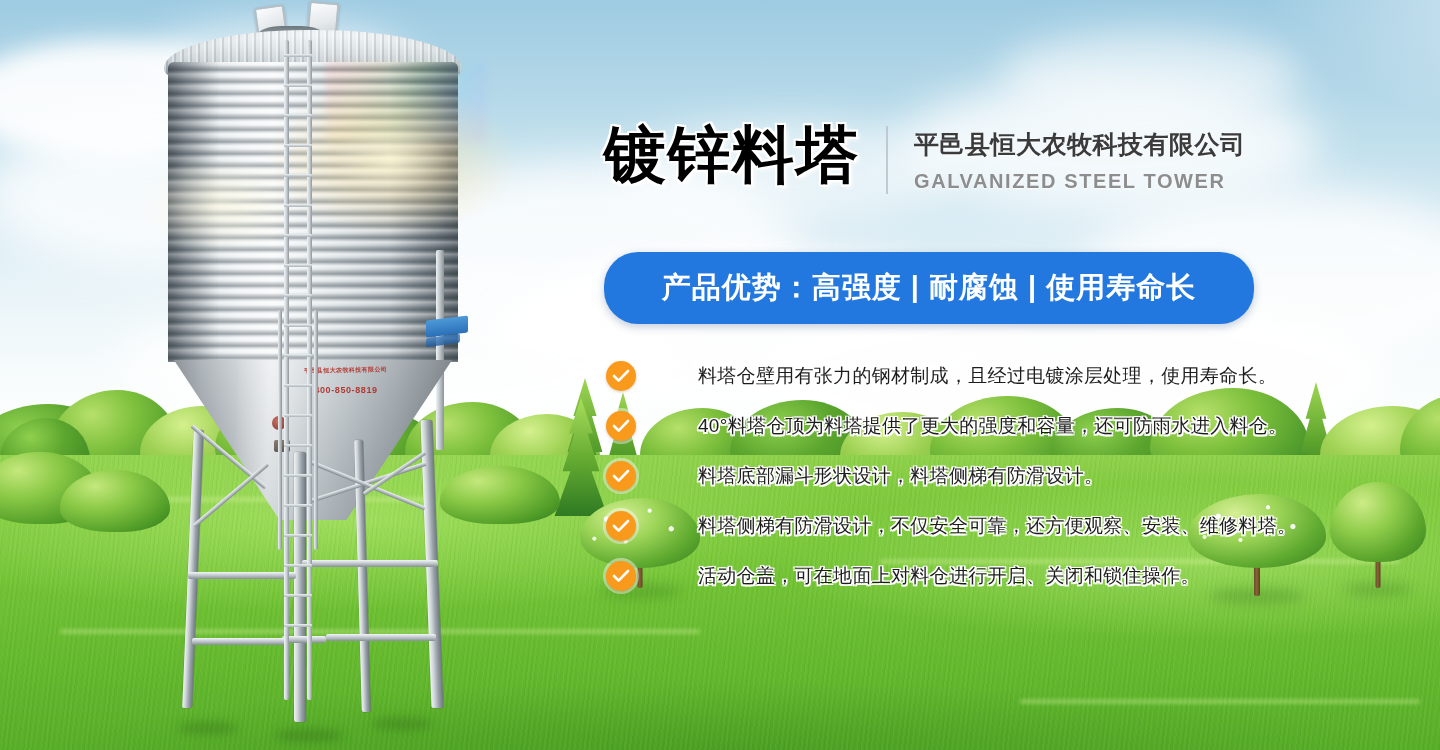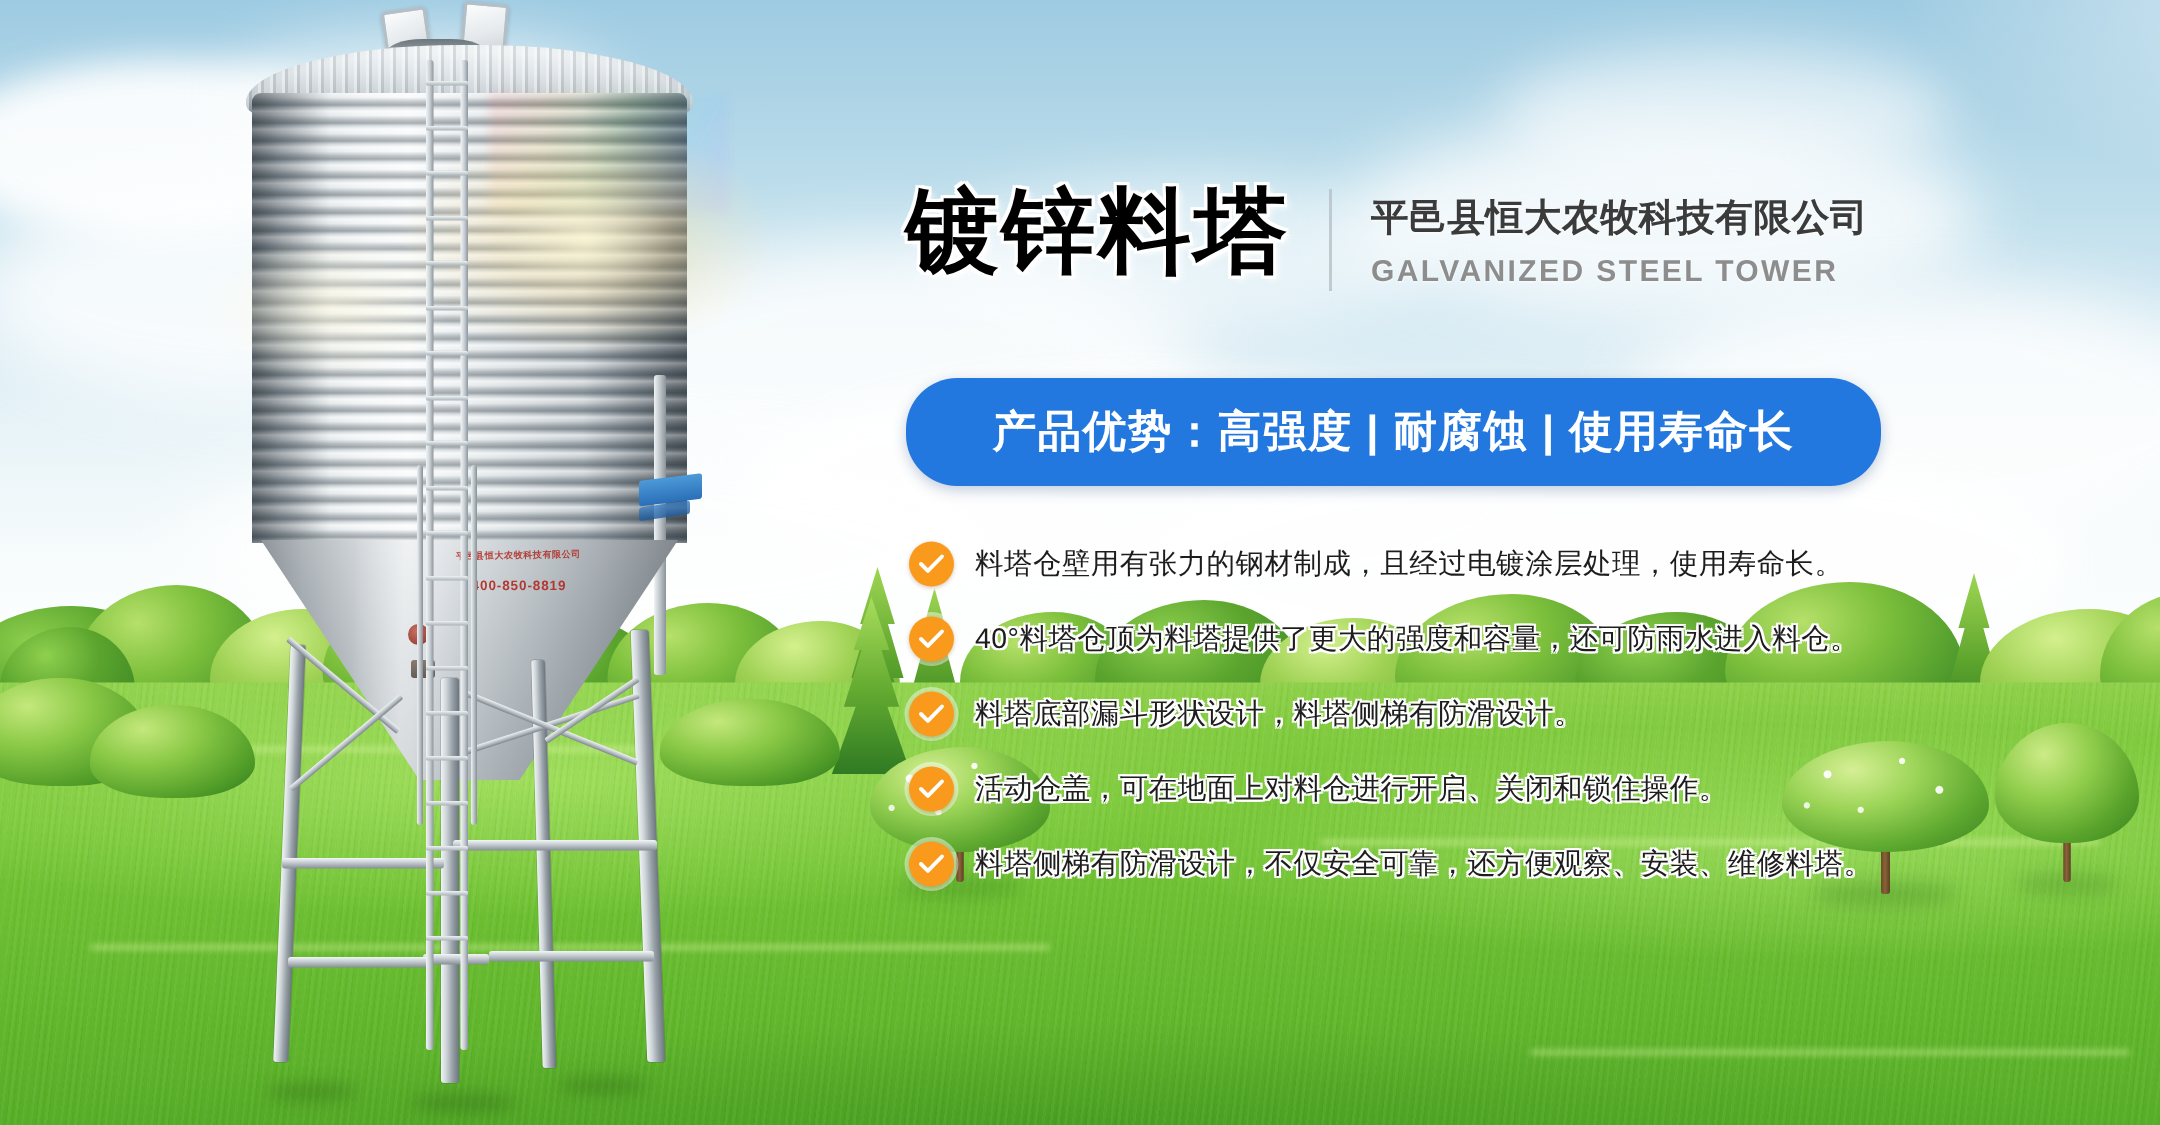--- a/index.html
+++ b/index.html
@@ -339,21 +339,21 @@
     background:#2378e0; border-radius:34px;
     display:flex; align-items:center; justify-content:center;
     box-shadow:0 3px 9px rgba(20,60,120,.25);
   }
   .advantage-text{
     color:#ffffff; font-size:29px; font-weight:bold; letter-spacing:1px;
   }
 
   .features{ position:absolute; left:606px; top:358px; width:700px; }
   .feature{
-    display:flex; align-items:center; height:36px; margin-bottom:14px;
+    display:flex; align-items:center; height:36px; margin-bottom:14px;gap:48px;
   }
   .check-icon{
     flex:0 0 auto; width:30px; height:30px; border-radius:50%;
     background:#f99a1c; position:relative;
     box-shadow:0 1px 3px rgba(120,70,0,.28), 0 0 0 3px rgba(255,255,255,.45);
   }
   .check-icon svg{ position:absolute; left:6px; top:7px; }
   .feature-text{
     margin-left:14px; font-size:19px; color:#1d1d1d; font-weight:500;
     letter-spacing:.3px; white-space:nowrap;
@@ -565,26 +565,26 @@
       </span>
       <span class="feature-text">料塔底部漏斗形状设计，料塔侧梯有防滑设计。</span>
     </div>
 
     <div class="feature">
       <span class="check-icon">
         <svg width="18" height="16" viewBox="0 0 18 16">
             <path d="M2 8 L6.6 12.6 L16 3" stroke="#ffffff" stroke-width="2.6" fill="none" stroke-linecap="round" stroke-linejoin="round"></path>
           </svg>
       </span>
-      <span class="feature-text">活动仓盖，可在地面上对料仓进行开启、关闭和锁住操作。</span>
+      <span class="feature-text">料塔侧梯有防滑设计，不仅安全可靠，还方便观察、安装、维修料塔。</span>
     </div>
 
     <div class="feature">
       <span class="check-icon">
         <svg width="18" height="16" viewBox="0 0 18 16">
             <path d="M2 8 L6.6 12.6 L16 3" stroke="#ffffff" stroke-width="2.6" fill="none" stroke-linecap="round" stroke-linejoin="round"></path>
           </svg>
       </span>
-      <span class="feature-text">料塔侧梯有防滑设计，不仅安全可靠，还方便观察、安装、维修料塔。</span>
+      <span class="feature-text">活动仓盖，可在地面上对料仓进行开启、关闭和锁住操作。</span>
     </div>
 
   </div>
 </div>
 
 </body></html>

